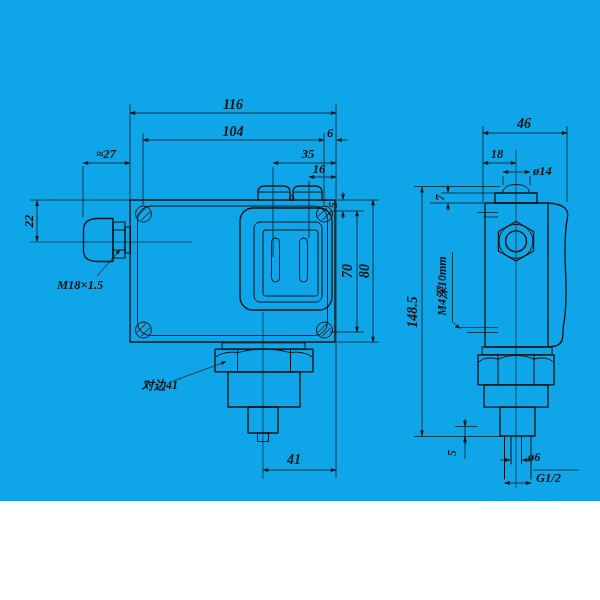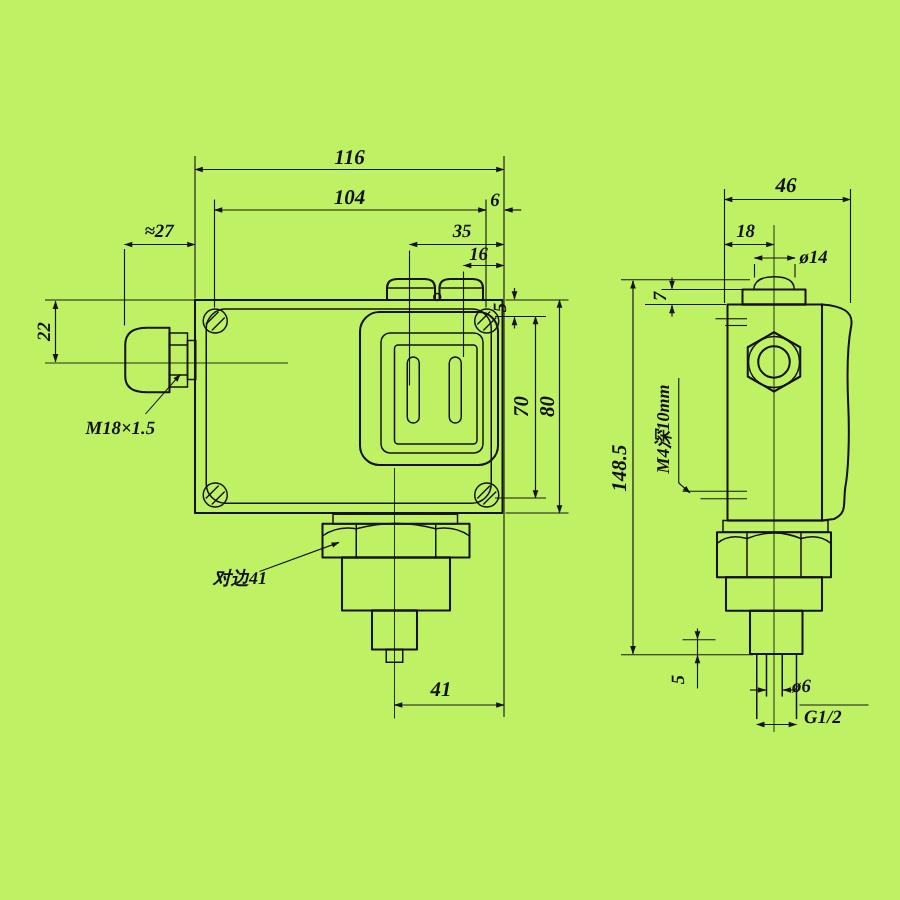--- a/index.html
+++ b/index.html
@@ -1,16 +1,16 @@
 <!DOCTYPE html>
 <html><head>
 <meta charset="utf-8">
 <style>
   html,body{margin:0;padding:0;background:#fff;}
-  .sheet{position:relative;width:600px;height:600px;background:#bef264;overflow:hidden;}
+  .sheet{position:relative;width:600px;height:501px;background:#0ea5e9;overflow:hidden;}
   svg{display:block;}
   .out{stroke:#141414;stroke-width:1.35;fill:none;stroke-linecap:round;stroke-linejoin:round;}
   .out2{stroke:#141414;stroke-width:1.0;fill:none;stroke-linecap:round;}
   .thin{stroke:#161616;stroke-width:0.75;fill:none;stroke-linecap:butt;}
   .cl{stroke:#161616;stroke-width:0.6;fill:none;}
   .dl{stroke:#161616;stroke-width:0.8;fill:none;}
   .dt{font:italic 700 14px "Liberation Serif","DejaVu Serif",serif;fill:#111;}
   .dts{font:italic 700 12.5px "Liberation Serif","DejaVu Serif",serif;fill:#111;}
   .dtx{font:italic 700 12px "Liberation Serif","DejaVu Serif",serif;fill:#111;}
 </style>

